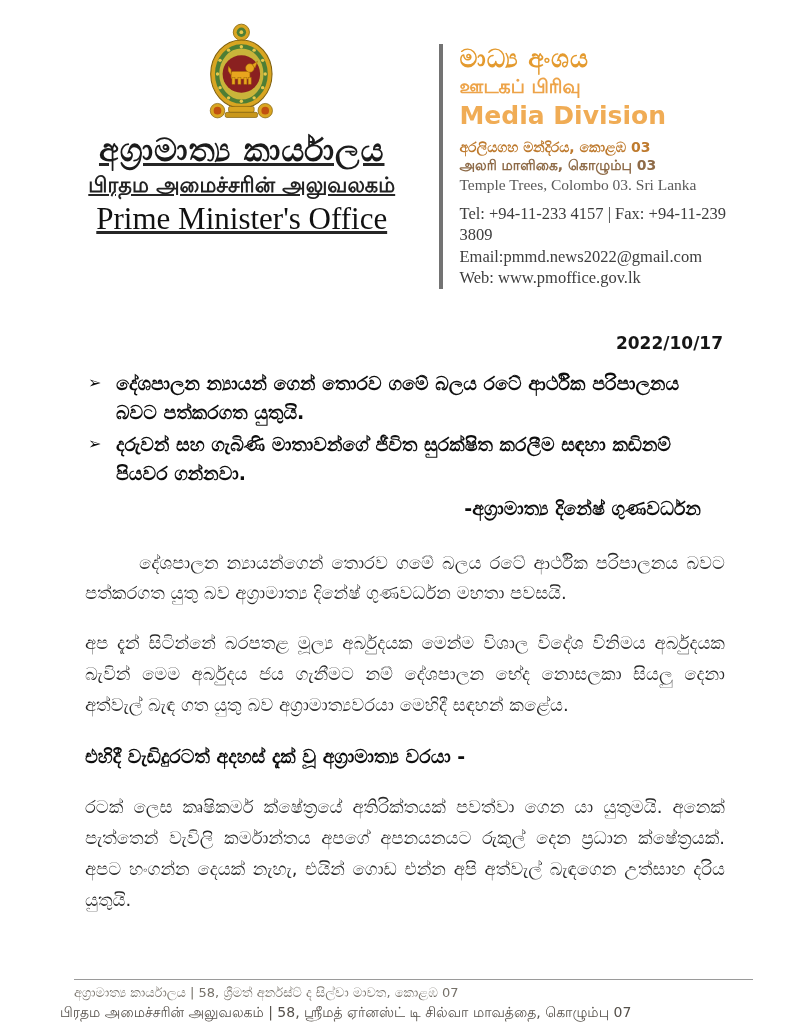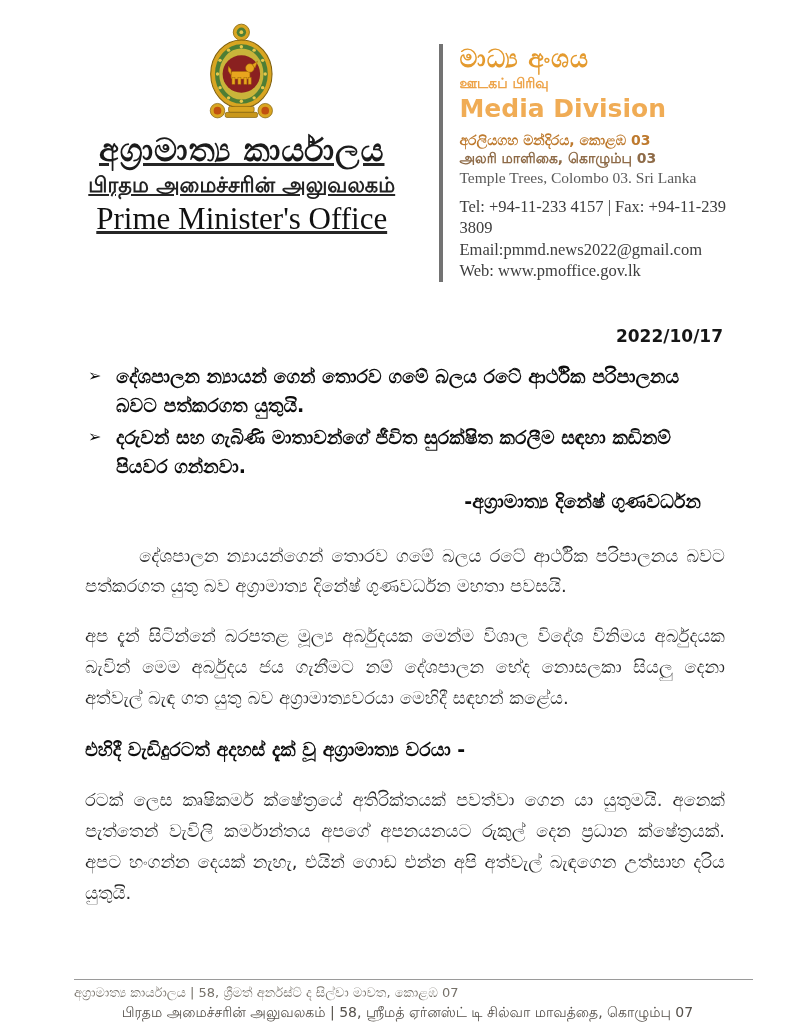--- a/index.html
+++ b/index.html
@@ -11,21 +11,21 @@
   }
   
   .letterhead { display:flex; align-items:flex-start; padding:22px 30px 0 64px; }
   .lh-left { width:358px; display:flex; flex-direction:column; align-items:center; text-align:center;text-decoration:underline; }
   .emblem { height:104px; }
   .title-si { font-size:32px; font-weight:bold; color:#1b1b1b; margin-top:5px; white-space:nowrap; letter-spacing:1px; }
   .title-ta { font-size:21px; font-weight:bold; color:#222; margin-top:4px; white-space:nowrap; }
   .title-en { font-family:"Liberation Serif", serif; font-size:31px; color:#111; margin-top:1px; white-space:nowrap; }
   .lh-right { margin-left:20px; margin-top:22px; border-left:4px solid #737373; padding-left:16px; }
   .div-si { font-size:25px; font-weight:bold; color:#E49A2E; letter-spacing:1px; }
-  .div-ta { font-size:14px; font-weight:bold; color:#EDA348; margin-top:1px; }
+  .div-ta { font-size:19px; font-weight:bold; color:#EDA348; margin-top:1px; }
   .div-en { font-size:25px; font-weight:600; color:#F0AC55; margin-top:1px; }
   .addr-si { font-size:14px; font-weight:bold; color:#BE7A2E; margin-top:9px; }
   .addr-ta { font-size:14px; font-weight:bold; color:#8E6B48; margin-top:1px; }
   .addr-en { font-family:"Liberation Serif", serif; font-size:15.5px; color:#5a5a5a; margin-top:1px; }
   .contact { margin-top:9px; font-family:"Liberation Serif", serif; font-size:16.5px; color:#3d3d3d; line-height:1.3; }
   
   .date-row { margin-top:44px; padding-right:68px; text-align:right;
     font-size:17px; font-weight:bold; color:#161616; }
   
   .highlights { margin:16px 70px 0 88px; }
@@ -35,21 +35,21 @@
     font-size:19px; font-weight:bold; color:#0e0e0e; }
   
   .bodytext { margin:28px 66px 0 85px; font-size:18px; line-height:1.72; text-align:justify; color:#2a2a2a; }
   .bodytext p { margin-bottom:19px; }
   .p-indent { text-indent:54px; }
   .subheading { font-size:19px; font-weight:bold; color:#0d0d0d; margin-bottom:19px; text-align:left; }
   
   .pagefooter { position:absolute; left:60px; right:36px; top:979px; }
   .footer-rule { border:0; border-top:1.5px solid #9a9a9a; margin-left:14px; margin-right:2px; }
   .f-si { font-size:13px; color:#757068; margin-top:5px; margin-left:14px; white-space:nowrap; }
-  .f-ta { font-size:14px; color:#55504a; margin-top:3px; white-space:nowrap;text-align:center; }
+  .f-ta { font-size:14px; color:#55504a; margin-top:3px; white-space:nowrap; }
 </style>
 </head>
 <body>
 
 <div class="page">
 
   <header class="letterhead">
     <div class="lh-left">
       <svg class="emblem" viewBox="0 0 90 122" xmlns="http://www.w3.org/2000/svg">
 

